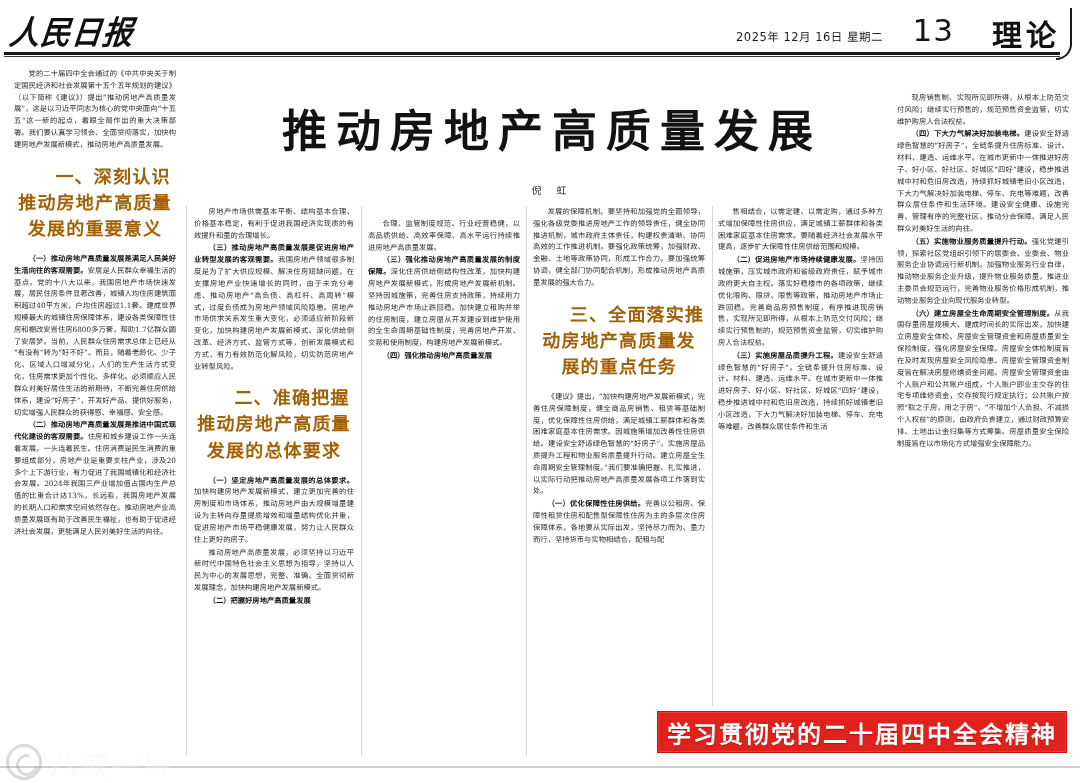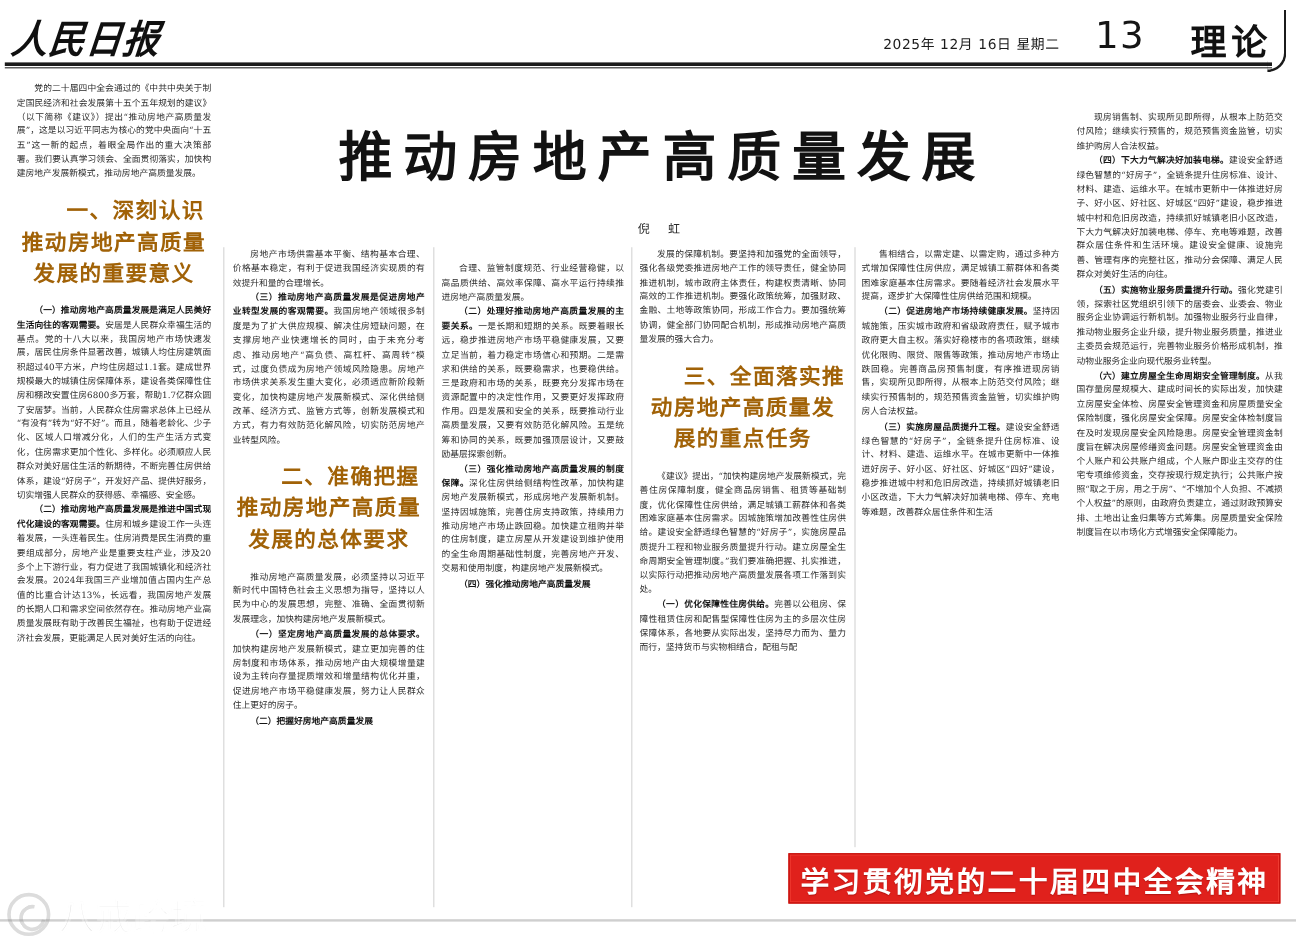--- a/index.html
+++ b/index.html
@@ -174,27 +174,26 @@
   <div class="col" id="c0" style="left:14px;top:68px;width:162px;height:690px;">
       <p>党的二十届四中全会通过的《中共中央关于制定国民经济和社会发展第十五个五年规划的建议》（以下简称《建议》）提出“推动房地产高质量发展”，这是以习近平同志为核心的党中央面向“十五五”这一新的起点，着眼全局作出的重大决策部署。我们要认真学习领会、全面贯彻落实，加快构建房地产发展新模式，推动房地产高质量发展。</p>
       <div class="sec-head">一、深刻认识推动房地产高质量发展的重要意义</div>
       <p><span class="sub">（一）推动房地产高质量发展是满足人民美好生活向往的客观需要。</span>安居是人民群众幸福生活的基点。党的十八大以来，我国房地产市场快速发展，居民住房条件显著改善，城镇人均住房建筑面积超过40平方米，户均住房超过1.1套。建成世界规模最大的城镇住房保障体系，建设各类保障性住房和棚改安置住房6800多万套，帮助1.7亿群众圆了安居梦。当前，人民群众住房需求总体上已经从“有没有”转为“好不好”。而且，随着老龄化、少子化、区域人口增减分化，人们的生产生活方式变化，住房需求更加个性化、多样化。必须顺应人民群众对美好居住生活的新期待，不断完善住房供给体系，建设“好房子”，开发好产品、提供好服务，切实增强人民群众的获得感、幸福感、安全感。</p>
       <p><span class="sub">（二）推动房地产高质量发展是推进中国式现代化建设的客观需要。</span>住房和城乡建设工作一头连着发展，一头连着民生。住房消费是民生消费的重要组成部分，房地产业是重要支柱产业，涉及20多个上下游行业，有力促进了我国城镇化和经济社会发展。2024年我国三产业增加值占国内生产总值的比重合计达13%，长远看，我国房地产发展的长期人口和需求空间依然存在。推动房地产业高质量发展既有助于改善民生福祉，也有助于促进经济社会发展，更能满足人民对美好生活的向往。</p>
     </div>
   <div class="col" id="c1" style="left:194px;top:206px;width:160px;height:552px;">
       <p>房地产市场供需基本平衡、结构基本合理、价格基本稳定，有利于促进我国经济实现质的有效提升和量的合理增长。</p>
       <p><span class="sub">（三）推动房地产高质量发展是促进房地产业转型发展的客观需要。</span>我国房地产领域很多制度是为了扩大供应规模、解决住房短缺问题，在支撑房地产业快速增长的同时，由于未充分考虑、推动房地产“高负债、高杠杆、高周转”模式，过度负债成为房地产领域风险隐患。房地产市场供求关系发生重大变化，必须适应新阶段新变化，加快构建房地产发展新模式、深化供给侧改革、经济方式、监管方式等，创新发展模式和方式，有力有效防范化解风险，切实防范房地产业转型风险。</p>
       <div class="sec-head">二、准确把握推动房地产高质量发展的总体要求</div>
+      <p><span class="sub">（一）坚定房地产高质量发展的总体要求。</span>加快构建房地产发展新模式，建立更加完善的住房制度和市场体系，推动房地产由大规模增量建设为主转向存量提质增效和增量结构优化并重，促进房地产市场平稳健康发展，努力让人民群众住上更好的房子。</p>
       <p>推动房地产高质量发展，必须坚持以习近平新时代中国特色社会主义思想为指导，坚持以人民为中心的发展思想，完整、准确、全面贯彻新发展理念，加快构建房地产发展新模式。</p>
-      <p><span class="sub">（一）坚定房地产高质量发展的总体要求。</span>加快构建房地产发展新模式，建立更加完善的住房制度和市场体系，推动房地产由大规模增量建设为主转向存量提质增效和增量结构优化并重，促进房地产市场平稳健康发展，努力让人民群众住上更好的房子。</p>
       <p><span class="sub">（二）把握好房地产高质量发展</span></p>
     </div>
   <div class="col" id="c2" style="left:368px;top:206px;width:152px;height:552px;margin-top:12px;">
       <p>合理、监管制度规范、行业经营稳健，以高品质供给、高效率保障、高水平运行持续推进房地产高质量发展。</p>
-      <p><span class="sub">（二）处理好推动房地产高质量发展的主要关系。</span>一是长期和短期的关系。既要着眼长远，稳步推进房地产市场平稳健康发展，又要立足当前，着力稳定市场信心和预期。二是需求和供给的关系，既要稳需求，也要稳供给。三是政府和市场的关系，既要充分发挥市场在资源配置中的决定性作用，又要更好发挥政府作用。四是发展和安全的关系，既要推动行业高质量发展，又要有效防范化解风险。五是统筹和协同的关系，既要加强顶层设计，又要鼓励基层探索创新。</p>
       <p><span class="sub">（三）强化推动房地产高质量发展的制度保障。</span>深化住房供给侧结构性改革，加快构建房地产发展新模式，形成房地产发展新机制。坚持因城施策，完善住房支持政策，持续用力推动房地产市场止跌回稳。加快建立租购并举的住房制度，建立房屋从开发建设到维护使用的全生命周期基础性制度，完善房地产开发、交易和使用制度，构建房地产发展新模式。</p>
       <p><span class="sub">（四）强化推动房地产高质量发展</span></p>
     </div>
   <div class="col" id="c3" style="left:533px;top:206px;width:172px;height:552px;">
       <p>发展的保障机制。要坚持和加强党的全面领导，强化各级党委推进房地产工作的领导责任，健全协同推进机制，城市政府主体责任，构建权责清晰、协同高效的工作推进机制。要强化政策统筹，加强财政、金融、土地等政策协同，形成工作合力。要加强统筹协调，健全部门协同配合机制，形成推动房地产高质量发展的强大合力。</p>
       <div class="sec-head">三、全面落实推动房地产高质量发展的重点任务</div>
       <p>《建议》提出，“加快构建房地产发展新模式，完善住房保障制度，健全商品房销售、租赁等基础制度，优化保障性住房供给，满足城镇工薪群体和各类困难家庭基本住房需求。因城施策增加改善性住房供给。建设安全舒适绿色智慧的“好房子”，实施房屋品质提升工程和物业服务质量提升行动。建立房屋全生命周期安全管理制度。”我们要准确把握、扎实推进，以实际行动把推动房地产高质量发展各项工作落到实处。</p>
       <p><span class="sub">（一）优化保障性住房供给。</span>完善以公租房、保障性租赁住房和配售型保障性住房为主的多层次住房保障体系，各地要从实际出发，坚持尽力而为、量力而行，坚持货币与实物相结合，配租与配</p>
     </div>
   <div class="col" id="c4" style="left:718px;top:206px;width:165px;height:552px;">

